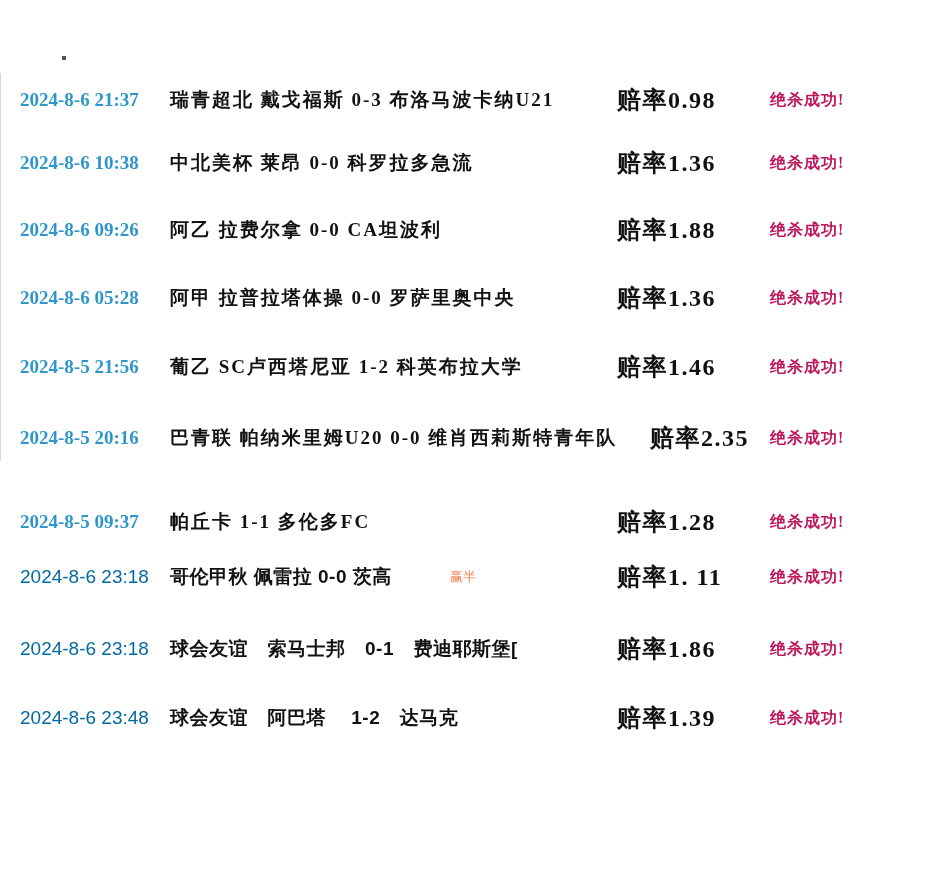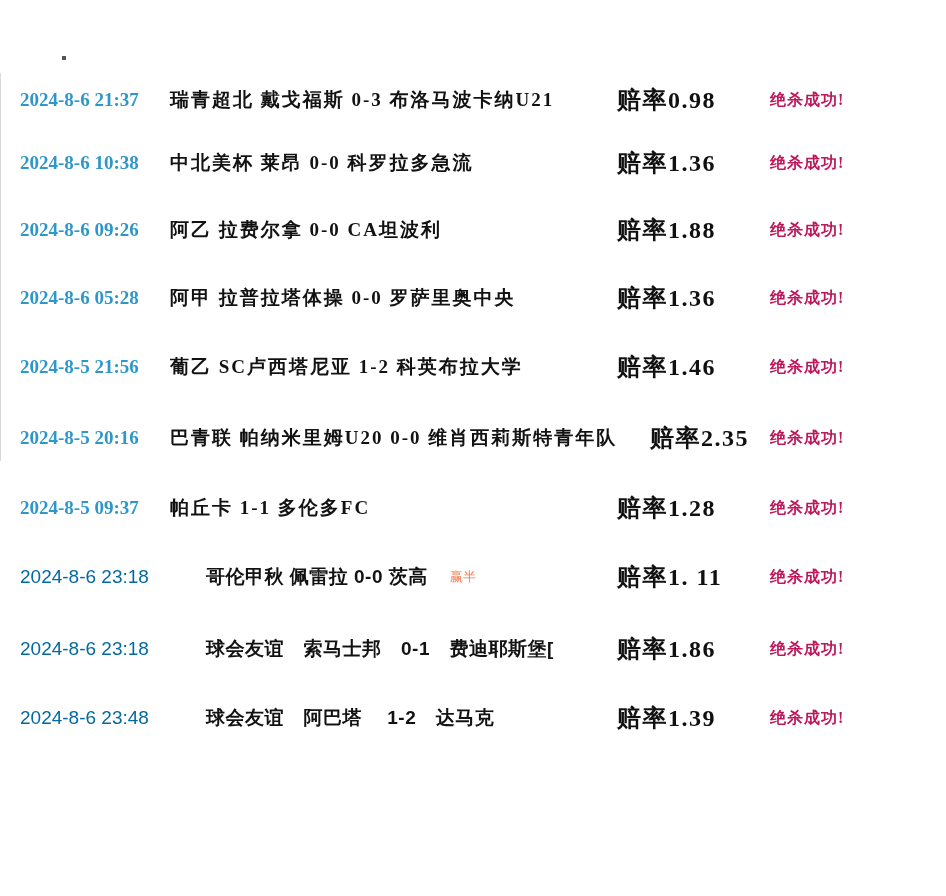--- a/index.html
+++ b/index.html
@@ -10,21 +10,21 @@
     overflow:hidden;
     font-family:"Liberation Serif", serif;
   }
   .row{position:absolute;left:0;width:946px;height:30px;}
   .cell{position:absolute;top:0;white-space:pre;line-height:30px;}
   .date{left:20px;font-size:19px;}
   .row.serif .date{font-family:"Liberation Serif", serif;color:#2e96c8;font-weight:700;}
   .row.sans  .date{font-family:"Liberation Sans", sans-serif;color:#0369a1;font-weight:400;}
   .match{left:170px;font-size:19px;font-weight:700;color:#121212;}
   .row.serif .match{font-family:"Liberation Serif", serif;letter-spacing:2px;}
-  .row.sans  .match{font-family:"Liberation Sans", sans-serif;letter-spacing:0.5px;margin-left:36px;}
+  .row.sans  .match{font-family:"Liberation Sans", sans-serif;letter-spacing:0.5px;}
   .note{left:450px;font-size:13px;color:#f08256;font-weight:400;font-family:"Liberation Sans", sans-serif;}
   .odds{left:617px;font-size:24px;font-weight:700;color:#101010;letter-spacing:1.5px;}
   .row.inline-odds .odds{left:650px;}
   .result{left:770px;font-size:16px;font-weight:700;color:#be185d;letter-spacing:1px;}
   .stray-dot{position:absolute;left:62px;top:56px;width:4px;height:4px;background:#555;}
   .edge-line{position:absolute;left:0;top:73px;width:1px;height:388px;background:#d9d9d9;}
 </style>
 </head>
 <body>
 
@@ -61,21 +61,21 @@
         <span class="cell match">葡乙 SC卢西塔尼亚 1-2 科英布拉大学</span>
         <span class="cell odds">赔率1.46</span>
         <span class="cell result">绝杀成功!</span>
       </div>
       <div class="row serif inline-odds" style="top: 423px;">
         <span class="cell date">2024-8-5 20:16</span>
         <span class="cell match">巴青联 帕纳米里姆U20 0-0 维肖西莉斯特青年队</span>
         <span class="cell odds">赔率2.35</span>
         <span class="cell result">绝杀成功!</span>
       </div>
-      <div class="row serif" style="top: 493px; text-align: center;">
+      <div class="row serif" style="top: 507px; text-align: center;">
         <span class="cell date">2024-8-5 09:37</span>
         <span class="cell match">帕丘卡 1-1 多伦多FC</span>
         <span class="cell odds">赔率1.28</span>
         <span class="cell result">绝杀成功!</span>
       </div>
       <div class="row sans" style="top: 562px;">
         <span class="cell date">2024-8-6 23:18</span>
         <span class="cell match">哥伦甲秋 佩雷拉 0-0 茨高</span>
         <span class="cell note">赢半</span>
         <span class="cell odds">赔率1. 11</span>

